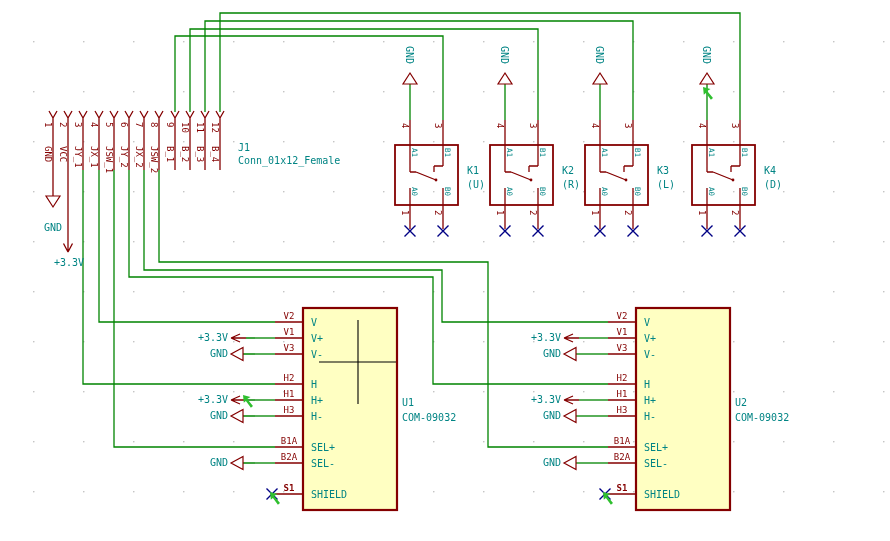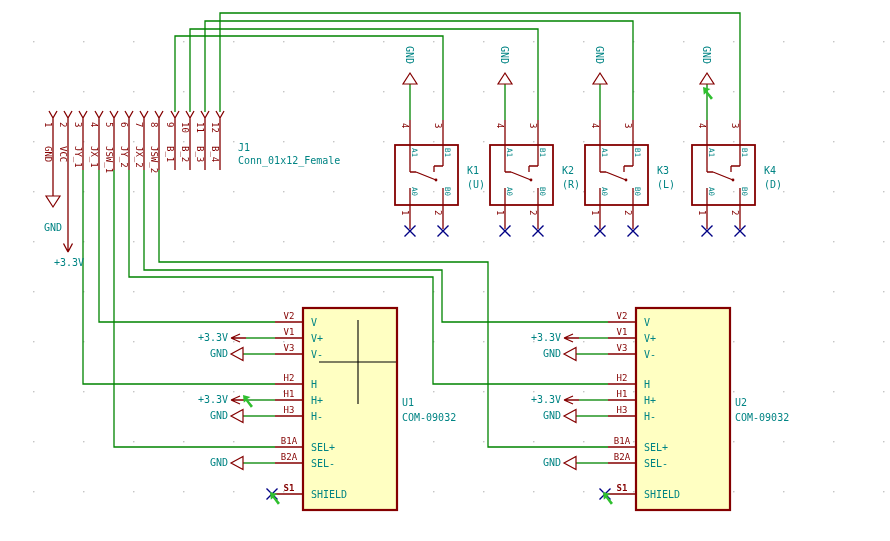--- a/index.html
+++ b/index.html
@@ -1,16 +1,16 @@
 <!DOCTYPE html>
 <html><head>
 <meta charset="utf-8">
 <style>
   html,body{margin:0;padding:0;background:#fff;}
-  .canvas{position:relative;width:890px;height:541px;background:#ffffff;overflow:hidden;}
+  .canvas{position:relative;width:890px;height:541px;background:#ffffff;overflow:hidden;border-radius:32px;}
   svg{position:absolute;left:0;top:0;}
   text{font-family:"DejaVu Sans Mono", monospace;}
   .w{stroke:#008400;stroke-width:1.3;fill:none;}
   .p{stroke:#840000;stroke-width:1.3;fill:none;}
   .box{stroke:#840000;stroke-width:1.8;fill:none;}
   .ubox{stroke:#840000;stroke-width:2.2;fill:#ffffc2;}
   .flag{stroke:#840000;stroke-width:1.2;fill:none;}
   .tnum{fill:#840000;font-size:9px;}
   .tname{fill:#840000;font-size:9px;}
   .tfield{fill:#008484;font-size:10px;}

